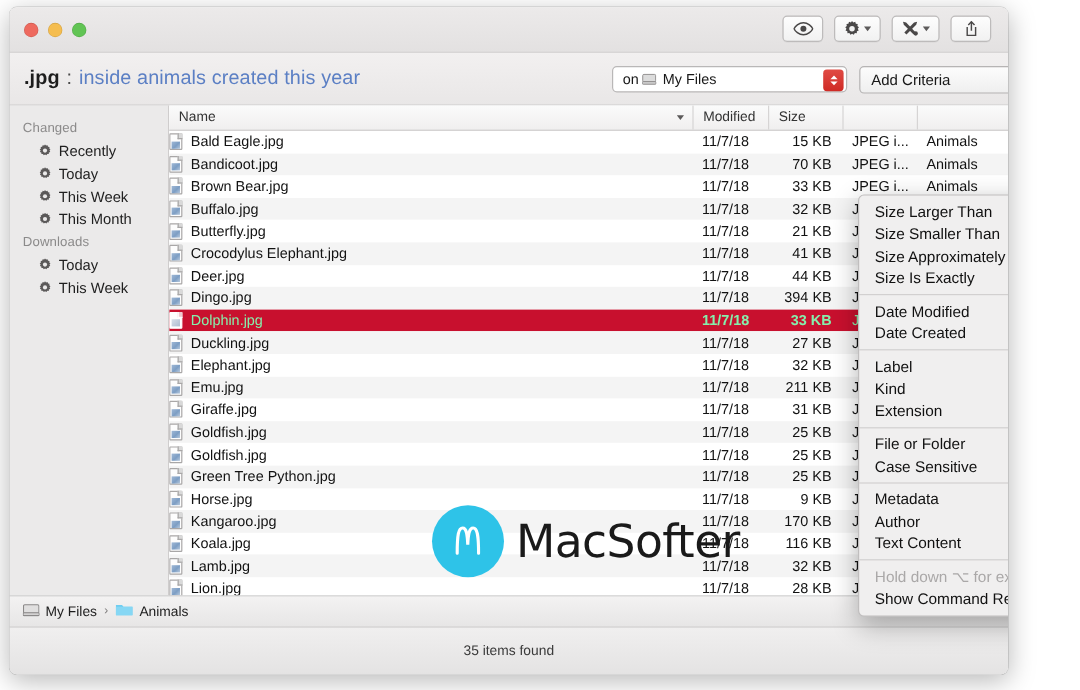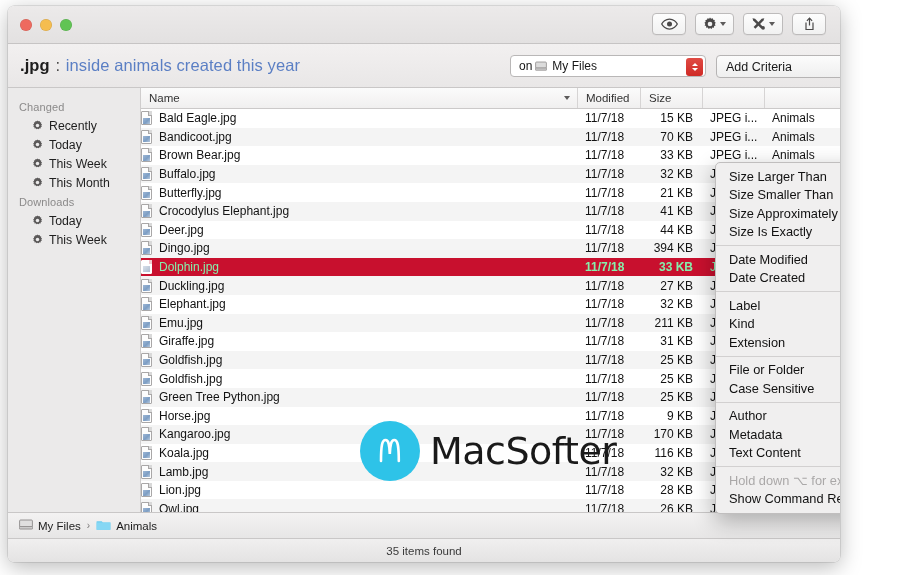--- a/index.html
+++ b/index.html
@@ -214,21 +214,21 @@
     height: 26px; flex: 0 0 auto;
     background: linear-gradient(to bottom,#f3f2f2,#e7e6e6);
     border-top: 1px solid #c9c7c7;
     display: flex; align-items: center; gap: 6px;
     padding-left: 11px;
     font-size: 11.5px; color: #1c1c1c;
   }
   .path-seg { display: flex; align-items: center; gap: 5px; cursor: default; }
   .path-sep { color: #7c7a7a; font-size: 10px; }
   #status-bar {
-    height: 24px; flex: 0 0 auto;
+    height: 40px; flex: 0 0 auto;
     background: linear-gradient(to bottom,#f0efef,#e4e3e3);
     border-top: 1px solid #c9c7c7;
     display: flex; align-items: center; justify-content: center;
     font-size: 11.5px; color: #3a3a3a;
   }
 
   
   #criteria-menu {
     position: absolute;
     left: 707px; top: 74px;
@@ -750,22 +750,22 @@
         <div class="mi">Date Modified</div>
         <div class="mi">Date Created</div>
         <div class="msep"></div>
         <div class="mi">Label</div>
         <div class="mi">Kind</div>
         <div class="mi">Extension</div>
         <div class="msep"></div>
         <div class="mi">File or Folder</div>
         <div class="mi">Case Sensitive</div>
         <div class="msep"></div>
+        <div class="mi">Metadata</div>
         <div class="mi">Author</div>
-        <div class="mi">Metadata</div>
         <div class="mi">Text Content</div>
         <div class="msep"></div>
         <div class="mi dim">Hold down ⌥ for examples.</div>
         <div class="mi">Show Command Reference</div>
       </div>
 
   </div>
 
   <div id="path-bar">
     <div class="path-seg">

